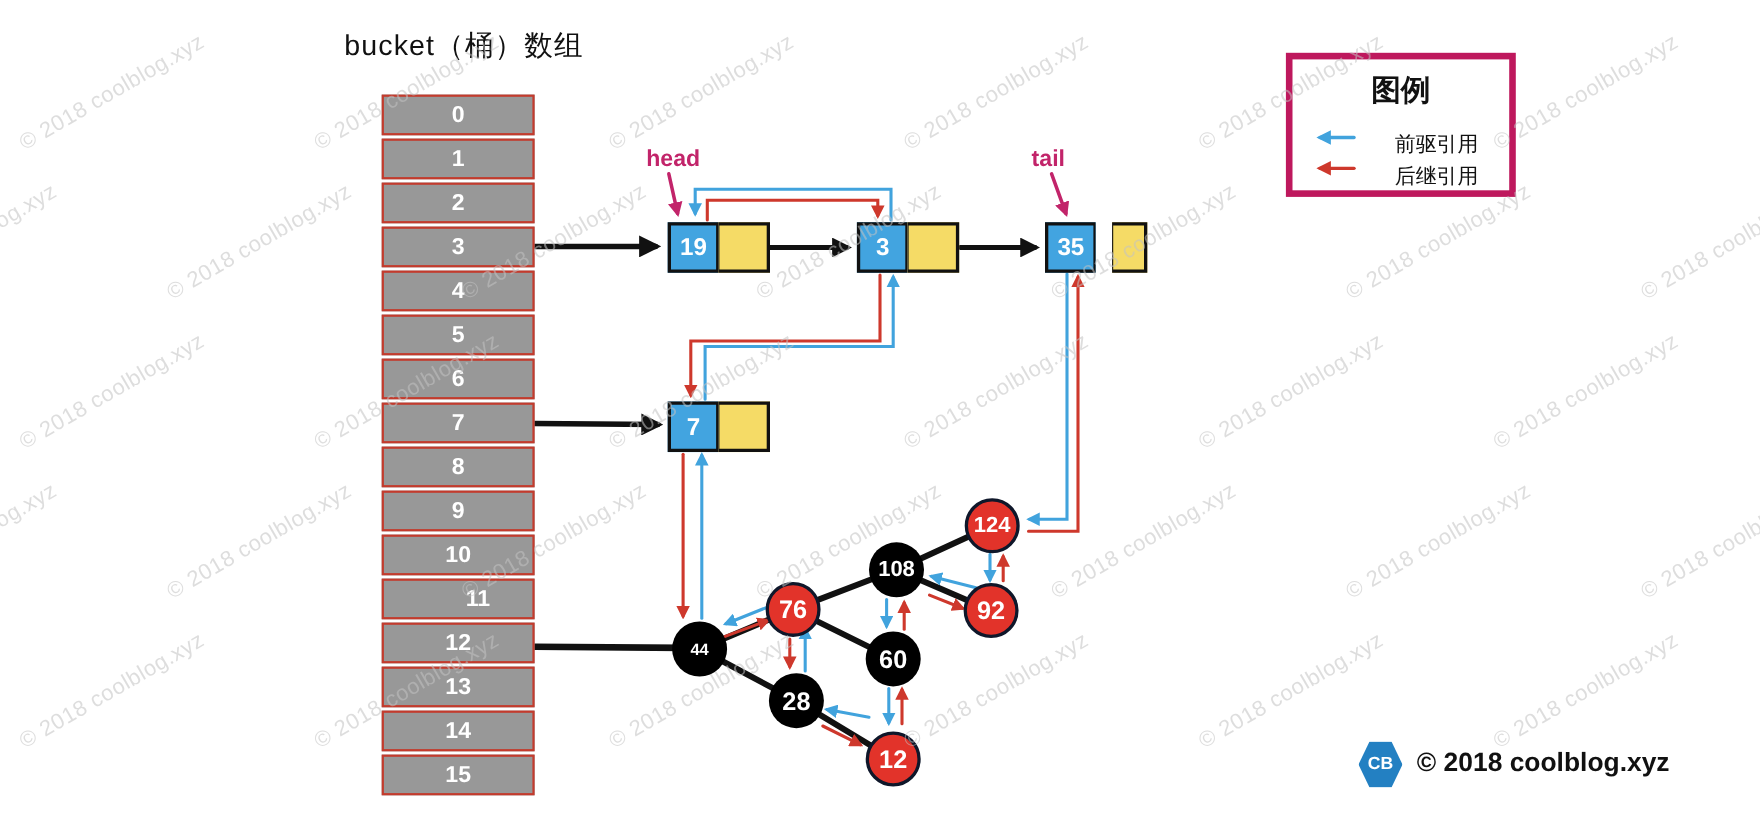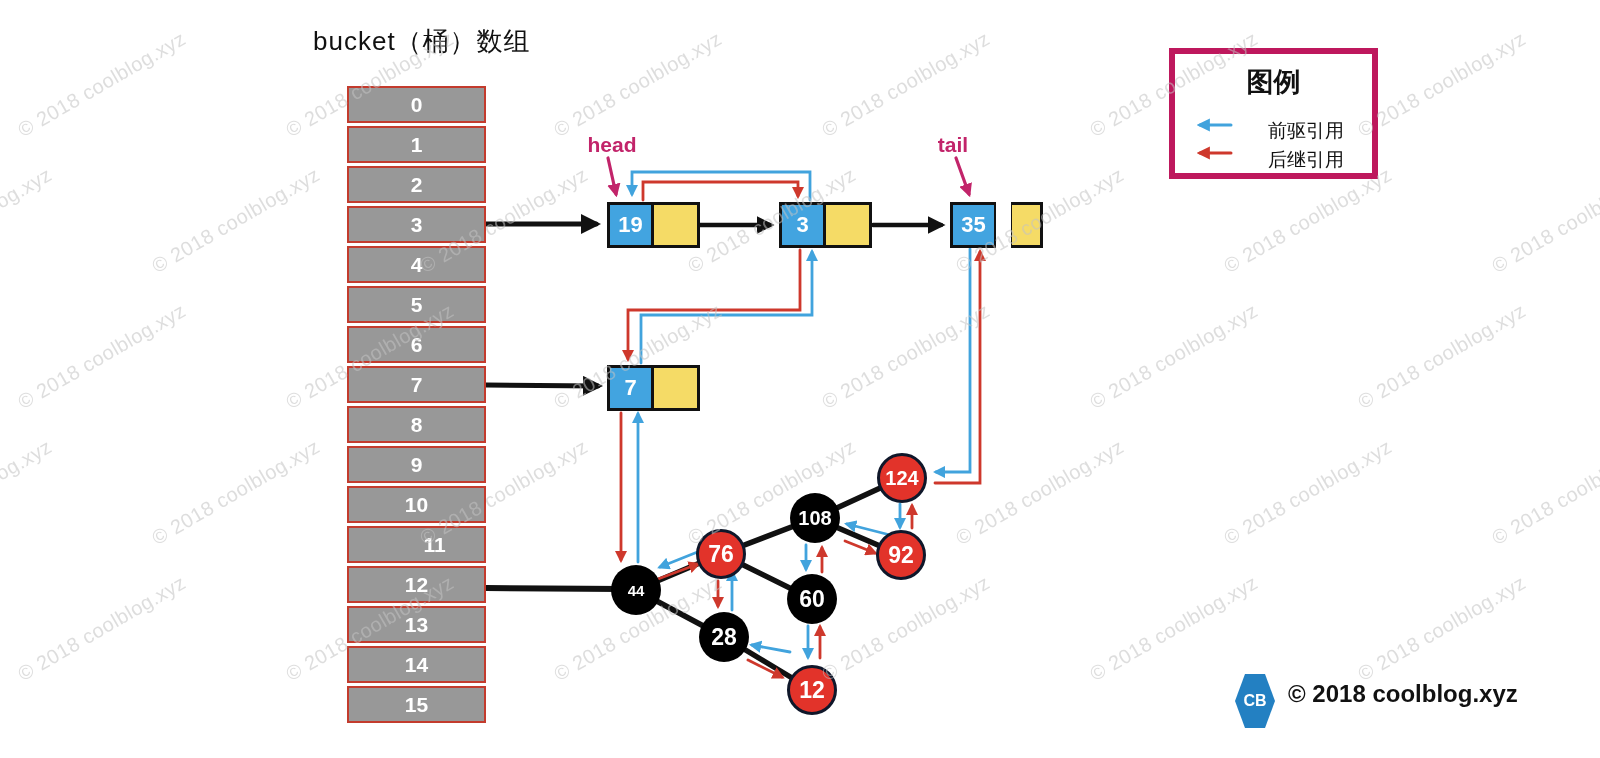--- a/index.html
+++ b/index.html
@@ -40,21 +40,21 @@
     position:absolute;left:1169px;top:48px;width:209px;height:131px;box-sizing:border-box;
     border:6px solid #be185d;background:transparent;z-index:2;
   }
   .legend-title{
     position:absolute;left:0;right:0;top:10px;text-align:center;font-size:27px;font-weight:bold;color:#111;
   }
   .legend-label{position:absolute;left:93px;width:110px;font-size:19px;color:#111;}
   .legend-label.row1{top:64px;}
   .legend-label.row2{top:93px;}
   .footer-logo{
-    position:absolute;left:1235px;top:674px;width:40px;height:54px;background:#2380C2;z-index:2;
+    position:absolute;left:1235px;top:674px;width:40px;height:42px;background:#2380C2;z-index:2;
     clip-path:polygon(25% 0%,75% 0%,100% 50%,75% 100%,25% 100%,0% 50%);
     display:flex;align-items:center;justify-content:center;color:#fff;font-weight:bold;font-size:16px;
   }
   .footer-copyright{
     position:absolute;left:1288px;top:680px;font-size:24px;font-weight:600;color:#111;z-index:2;
   }
   .wm{
     position:absolute;font-size:20px;color:#C3C3C3;opacity:.55;white-space:nowrap;
     transform:rotate(-30deg);transform-origin:left top;z-index:3;pointer-events:none;letter-spacing:.5px;
   }

